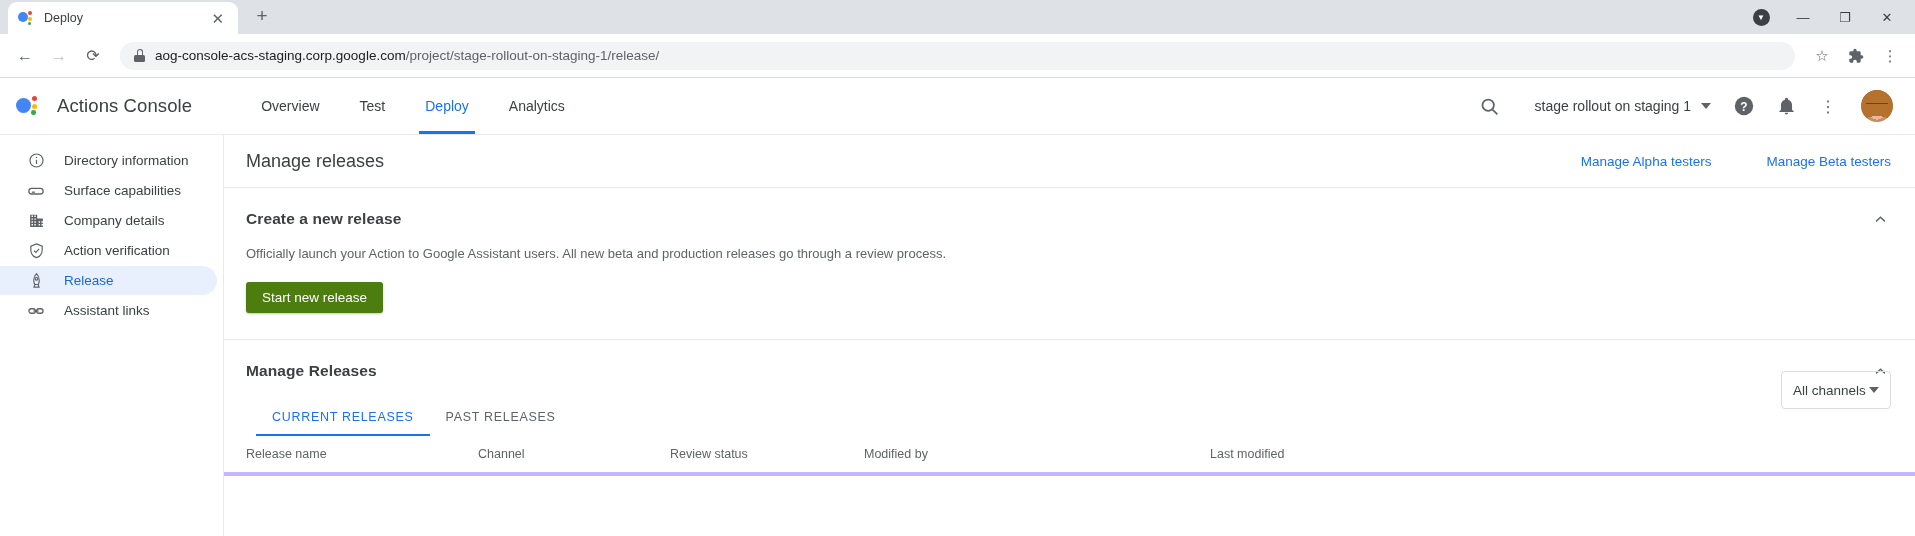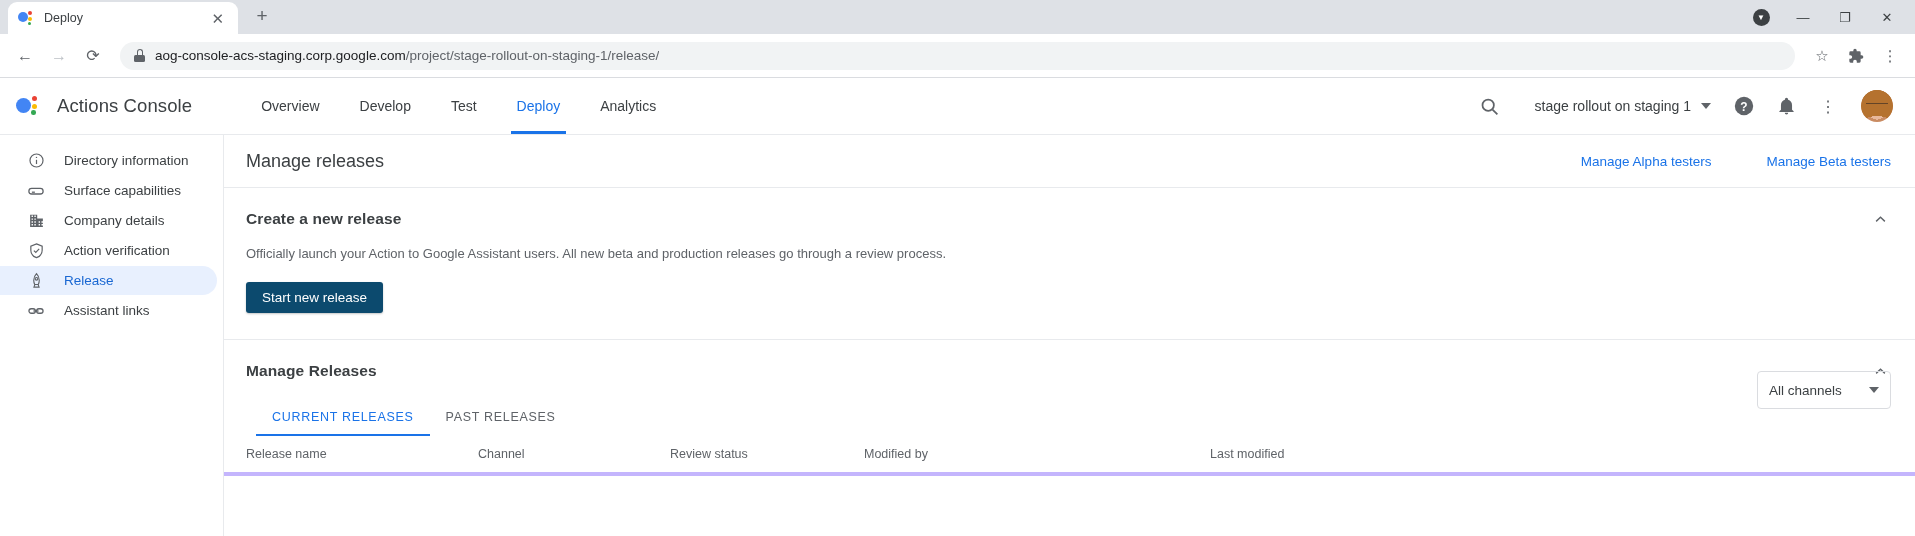--- a/index.html
+++ b/index.html
@@ -161,40 +161,40 @@
   .card-desc { font-size: 13px; color: #5f6368; margin-top: 18px; }
   .collapse-chevron {
     position: absolute; right: 24px; top: 20px;
     width: 22px; height: 22px; cursor: pointer;
     display: flex; align-items: center; justify-content: center;
   }
   .btn-primary {
     margin-top: 21px;
     display: inline-flex; align-items: center; justify-content: center;
     height: 31px; padding: 0 16px;
-    background: #0c4a6e; color: #fff; font-size: 13.5px; font-weight: 500;
+    background: #4d7c0f; color: #fff; font-size: 13.5px; font-weight: 500;
     border: none; border-radius: 3px; cursor: pointer;
     box-shadow: 0 1px 2px rgba(60,64,67,.3);
     font-family: "Liberation Sans", sans-serif;
   }
 
   .tabs-row { display: flex; align-items: flex-start; padding: 0 0 0 10px; margin-top: 22px; position: relative; }
   .sub-tab {
     font-size: 12.5px; letter-spacing: .7px; font-weight: 500;
     color: #5f6368; padding: 8px 16px 12px; cursor: pointer;
     position: relative; text-transform: uppercase;
   }
   .sub-tab.active { color: #1a73e8; }
   .sub-tab.active::after {
     content:''; position: absolute; left: 0; right: 0; bottom: 0;
     height: 2px; background: #1a73e8;
   }
   .channel-select {
     position: absolute; right: 0; top: -31px;
-    width: 134px; height: 38px; border: 1px solid #dadce0; border-radius: 4px;
+    width: 110px; height: 38px; border: 1px solid #dadce0; border-radius: 4px;
     display: flex; align-items: center; padding: 0 11px;
     font-size: 13.5px; color: #3c4043; cursor: pointer;
   }
   .channel-select .caret-down { margin-left: auto; border-top-color:#5f6368; }
 
   .table-head {
     display: flex; border-bottom: 4px solid #c4b5fd;
     padding: 11px 24px 11px 22px; font-size: 12.5px; color: #5f6368;
   }
   .th-release { width: 232px; }
@@ -254,21 +254,20 @@
       <span class="b1"></span>
         <span class="b2"></span>
         <span class="b3"></span>
         <span class="b4"></span>
     </span>
     <span class="brand-name">Actions Console</span>
   </div>
 
   <nav class="main-nav">
     <div class="nav-tab">Overview</div>
-    <div class="nav-tab">Develop</div>
     <div class="nav-tab">Test</div>
     <div class="nav-tab active">Deploy</div>
     <div class="nav-tab">Analytics</div>
   </nav>
 
   <div class="header-right">
     <div class="hdr-icon">
       <svg width="21" height="21" viewBox="0 0 24 24" fill="none" stroke="#5f6368" stroke-width="2">
           <circle cx="10.5" cy="10.5" r="6.5"></circle>
           <line x1="15.5" y1="15.5" x2="21" y2="21"></line>

